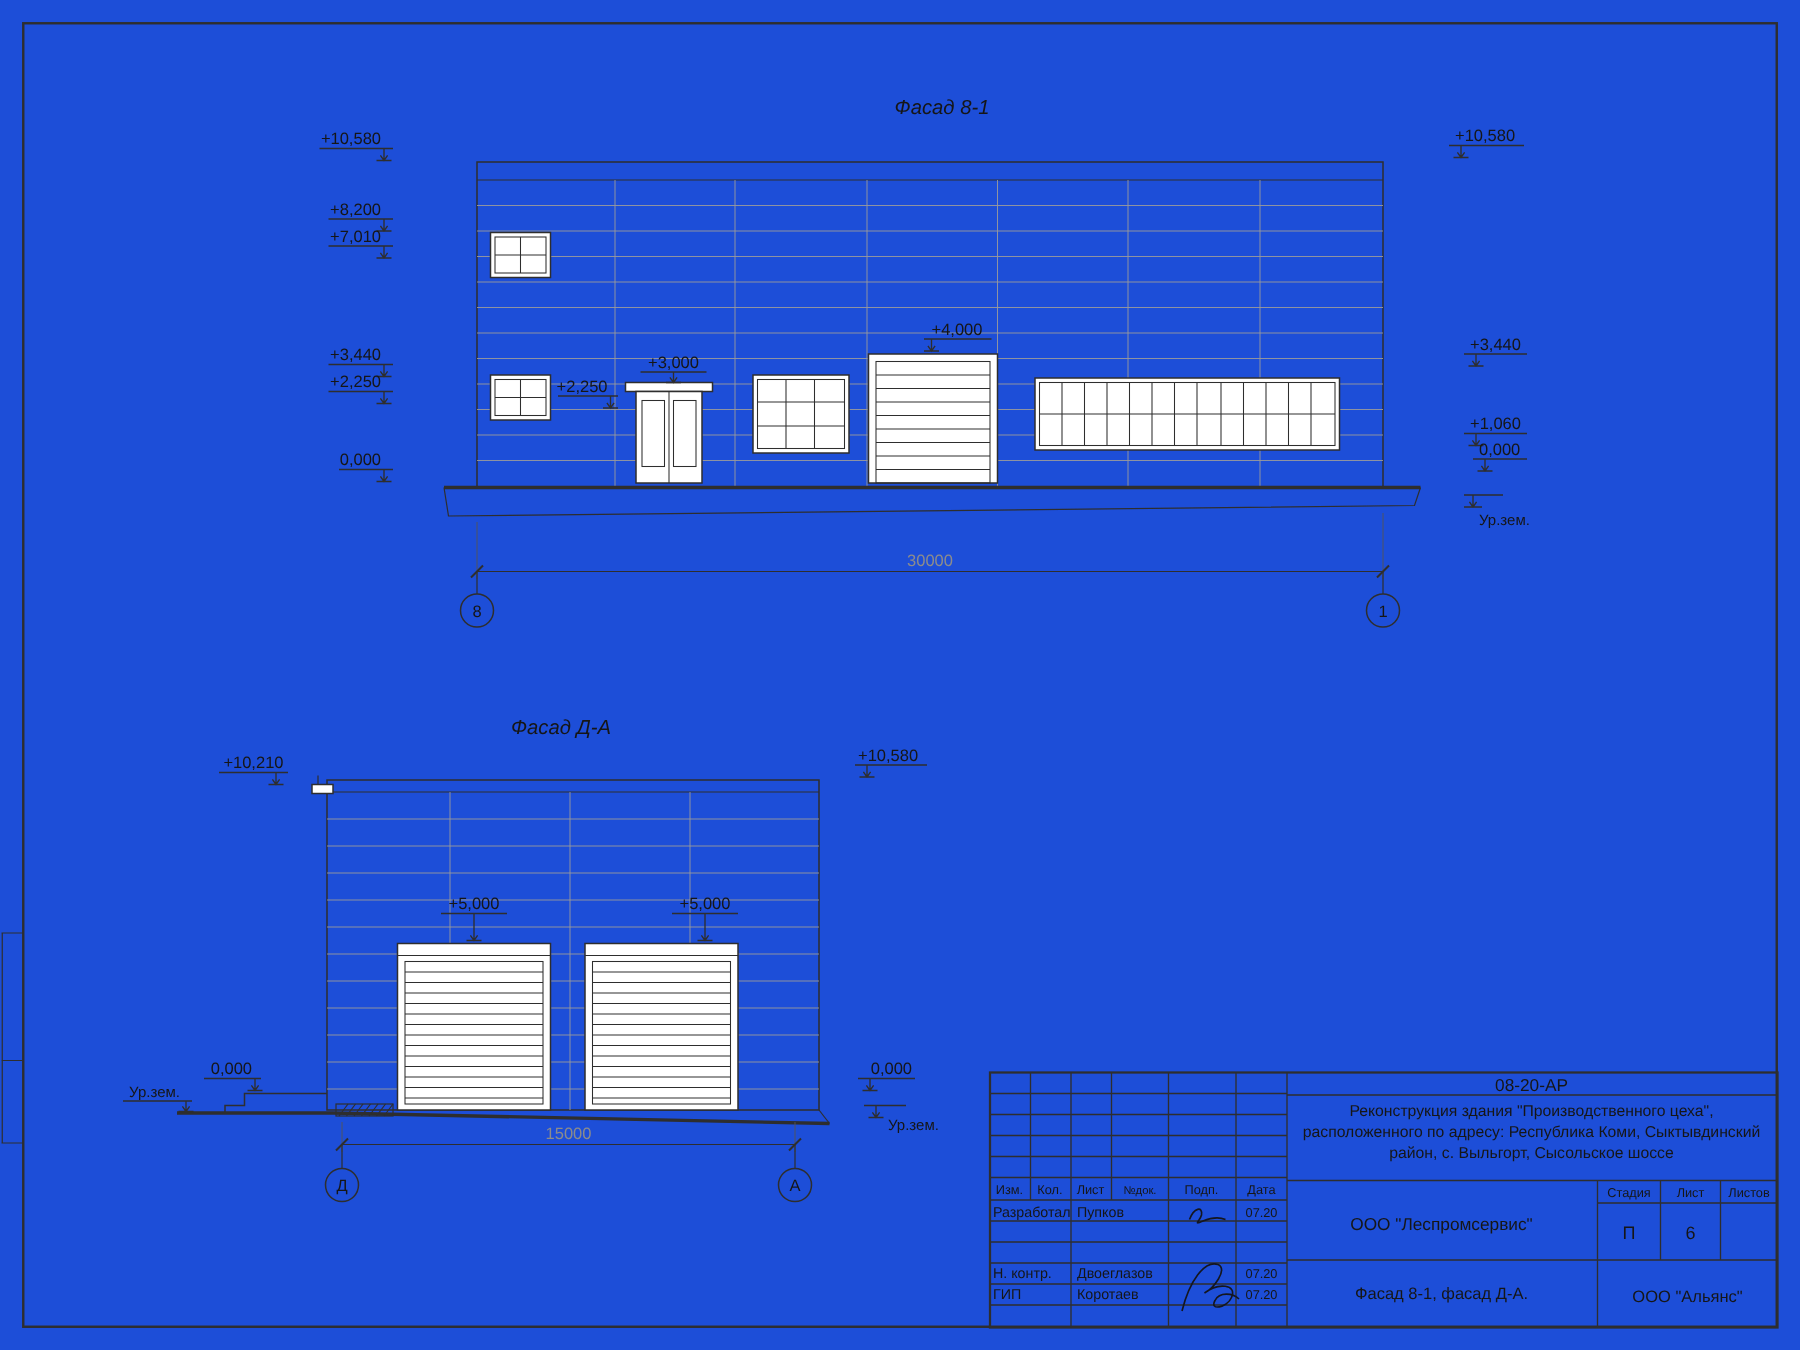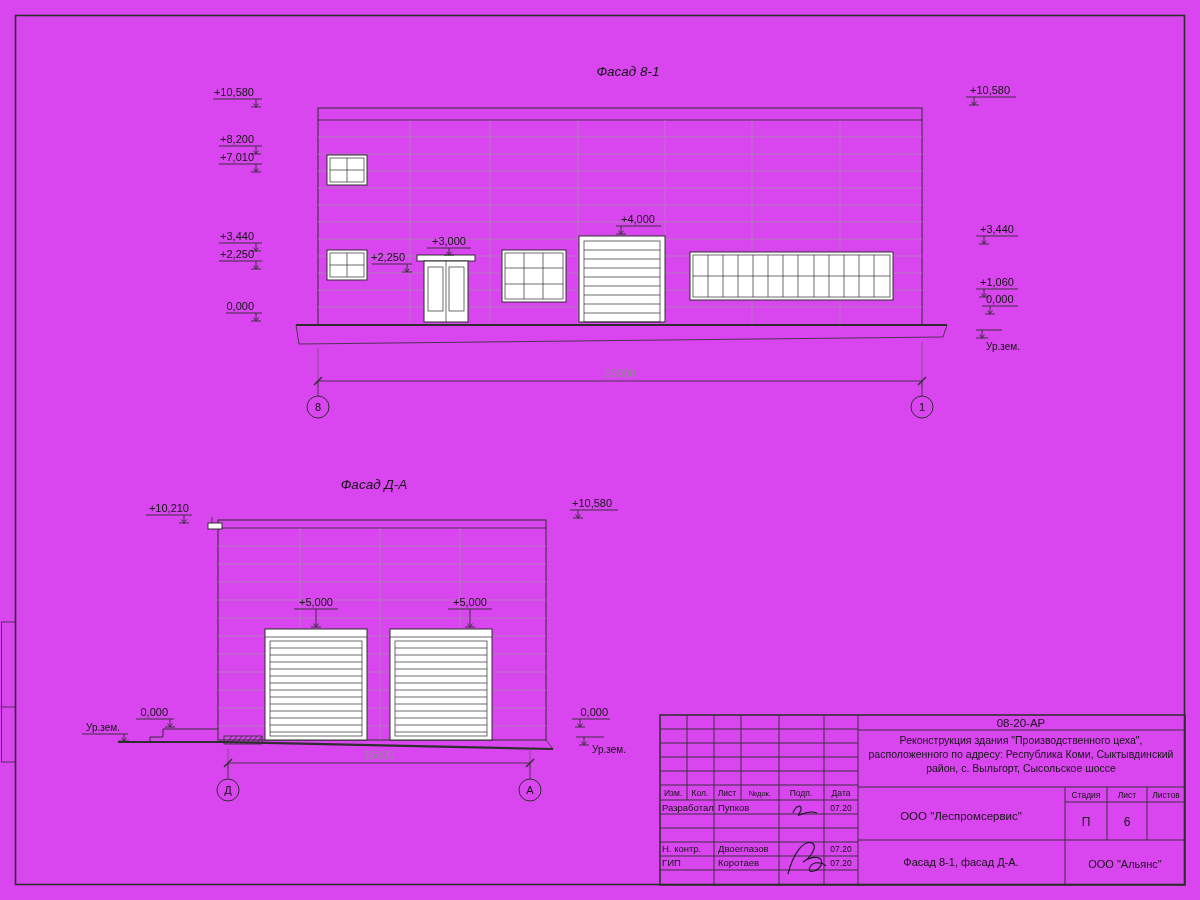--- a/index.html
+++ b/index.html
@@ -1,16 +1,16 @@
 <!DOCTYPE html>
 <html><head>
 <meta charset="utf-8">
 <style>
   html,body{margin:0;padding:0;background:#e8e8e8;}
-  .canvas{position:relative;width:1200px;height:900px;background:#d946ef;overflow:hidden;}
+  .canvas{position:relative;width:1200px;height:900px;background:#1d4ed8;overflow:hidden;}
   svg{position:absolute;left:0;top:0;}
   svg text{fill:#161616;font-family:"Liberation Sans",sans-serif;}
   .ln{stroke:#2e2e2e;stroke-width:1;fill:none;}
   .ln2{stroke:#2e2e2e;stroke-width:0.8;fill:none;}
   .thin{stroke:#9b9b9b;stroke-width:0.6;fill:none;}
   .thick{stroke:#2e2e2e;stroke-width:2.2;fill:none;}
   .win{fill:#ffffff;stroke:#2e2e2e;stroke-width:1;}
   .winl{stroke:#2e2e2e;stroke-width:0.7;fill:none;}
   .mark{stroke:#2e2e2e;stroke-width:0.9;fill:none;}
   .ext{stroke:#555;stroke-width:0.6;fill:none;}

